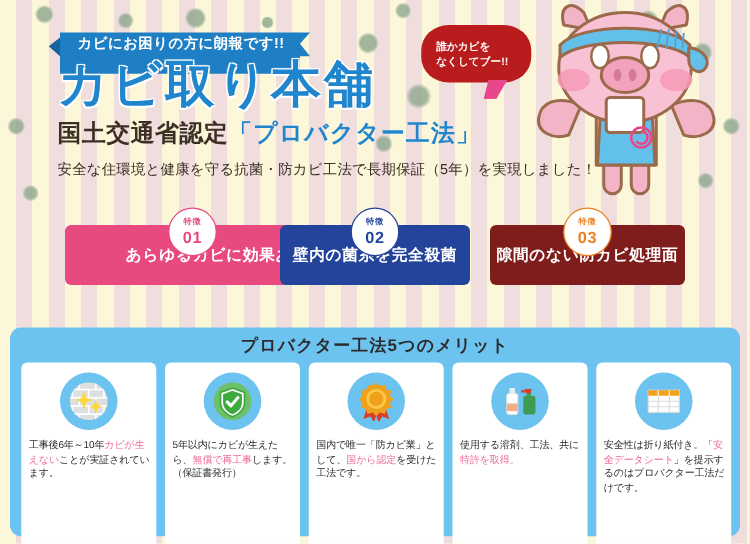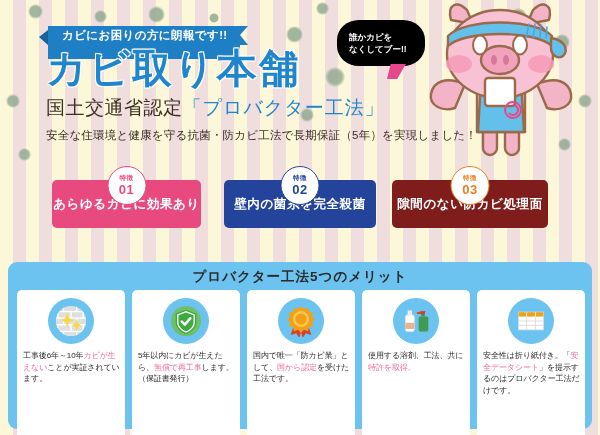--- a/index.html
+++ b/index.html
@@ -41,52 +41,52 @@
     content:"";position:absolute;right:-8px;top:0;
     border-top:9px solid #1f7fc4;border-bottom:10px solid #1f7fc4;
     border-right:8px solid transparent;
   }
   .headline{
     position:absolute;left:46px;top:48px;
     font-size:40px;font-weight:bold;color:#1f86cd;
     letter-spacing:2px;line-height:1;
     text-shadow:0 0 2px #fff,1px 1px 0 #fff,-1px 1px 0 #fff,1px -1px 0 #fff,-1px -1px 0 #fff;
   }
-  .subline{position:absolute;left:46px;top:98px;font-size:19px;font-weight:normal;
+  .subline{position:absolute;left:46px;top:98px;font-size:19px;font-weight:bold;
            line-height:1;white-space:nowrap;text-align:right;}
   .subline .dark{color:#3b2f24;letter-spacing:.5px;}
   .subline .blue{color:#1f86cd;letter-spacing:1px;}
   .lead{position:absolute;left:46px;top:128px;font-size:11.5px;color:#3b2f24;
         letter-spacing:.2px;white-space:nowrap;}
 
   
   .bubble{
     position:absolute;left:337px;top:20px;width:88px;height:46px;
-    background:#000000;border-radius:22px/20px;
+    background:#b91c1c;border-radius:22px/20px;
   }
   .bubble .btxt{
     position:absolute;inset:0;color:#fff;font-size:8.5px;font-weight:bold;
     line-height:12px;padding:11px 0 0 12px;box-sizing:border-box;white-space:pre-line;
   }
   .bubble::after{
     content:"";position:absolute;left:52px;bottom:-13px;
     border-left:10px solid #e8488b;border-right:5px solid transparent;
     border-top:15px solid #e8488b;border-bottom:0;
     transform:skewX(-14deg);
   }
 
   
   .pig{position:absolute;left:425px;top:-2px;width:150px;height:168px;}
 
   
   .features{position:absolute;left:0;top:168px;width:600px;height:62px;}
   .feat{position:absolute;top:12px;height:48px;border-radius:5px;
         color:#fff;font-size:12.5px;font-weight:bold;letter-spacing:.6px;
         display:flex;align-items:center;justify-content:center;white-space:nowrap;}
-  .feat.f1{left:52px;width:149px;background:#e8497f;}
+  .feat.f1{left:52px;width:164px;background:#e8497f;padding-left:40px;}
   .feat.f2{left:224px;width:152px;background:#23449a;}
   .feat.f3{left:392px;width:156px;background:#7f1d1d;}
   .badge{
     position:absolute;top:-14px;left:50%;transform:translateX(-50%);
     width:39px;height:39px;border-radius:50%;background:#fff;
     display:flex;flex-direction:column;align-items:center;justify-content:center;
     line-height:1;box-sizing:border-box;
   }
   .badge .b-k{font-size:6.5px;font-weight:bold;margin-bottom:1px;}
   .badge .b-n{font-size:13px;font-weight:bold;letter-spacing:.5px;}

